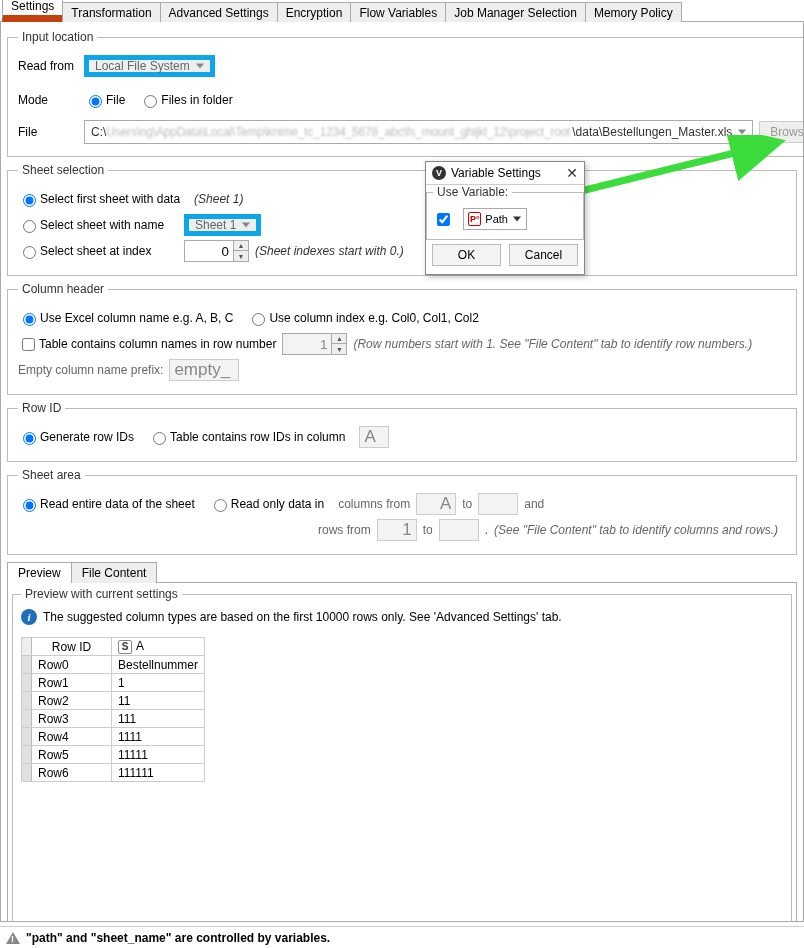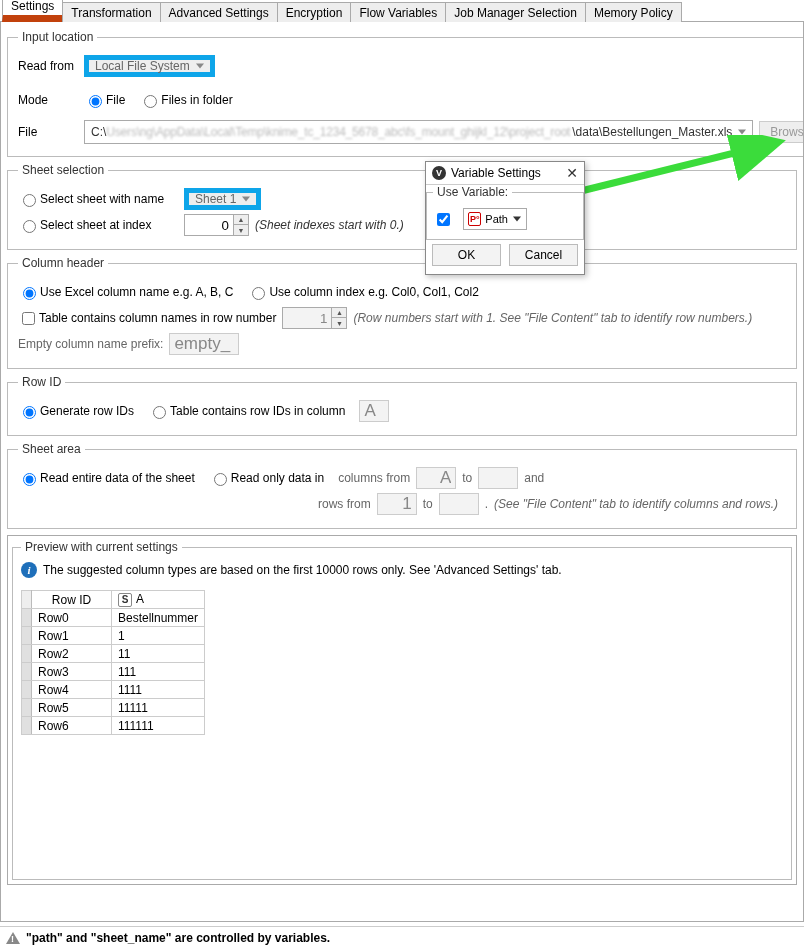--- a/index.html
+++ b/index.html
@@ -304,20 +304,27 @@
         </div>
         <div class="btn disabled">Browse...</div>
 
       </div>
     </div>
   </fieldset>
 
   <fieldset>
     <legend>Sheet selection</legend>
     <div class="row row-spaced">
+      <label class="radio">
+          <input type="radio" checked="" style="">
+          <span>Select first sheet with data</span>
+        </label>
+      <span class="italic-dark">(Sheet 1)</span>
+    </div>
+    <div class="row row-spaced">
       <label class="radio" style="width:152px;">
           <input type="radio" style="">
           <span>Select sheet with name</span>
         </label>
       <div class="combo disabled" style="min-width:60px;">
           <span>Sheet 1</span>
         </div>
     </div>
     <div class="row row-spaced">
       <label class="radio" style="width:152px;">
@@ -402,20 +409,24 @@
     <div class="row row-spaced" style="padding-left:300px;">
       <span class="hint">rows from</span>
       <input type="text" disabled="" class="small-text-input" value="1" style="">
       <span class="hint">to</span>
       <input type="text" disabled="" class="small-text-input" style="">
       <span class="hint">.</span>
       <span class="italic hint">(See "File Content" tab to identify columns and rows.)</span>
     </div>
   </fieldset>
 
+  <div class="prev-tabs">
+    <div class="prev-tab active">Preview</div>
+    <div class="prev-tab">File Content</div>
+  </div>
   <div class="preview-panel">
     <fieldset class="preview-fieldset">
       <legend>Preview with current settings</legend>
       <div class="info-row">
         <span class="info-icon">i</span>
         <span>The suggested column types are based on the first 10000 rows only. See 'Advanced Settings' tab.</span>
       </div>
       <table class="preview">
         <tbody>
             <tr>

